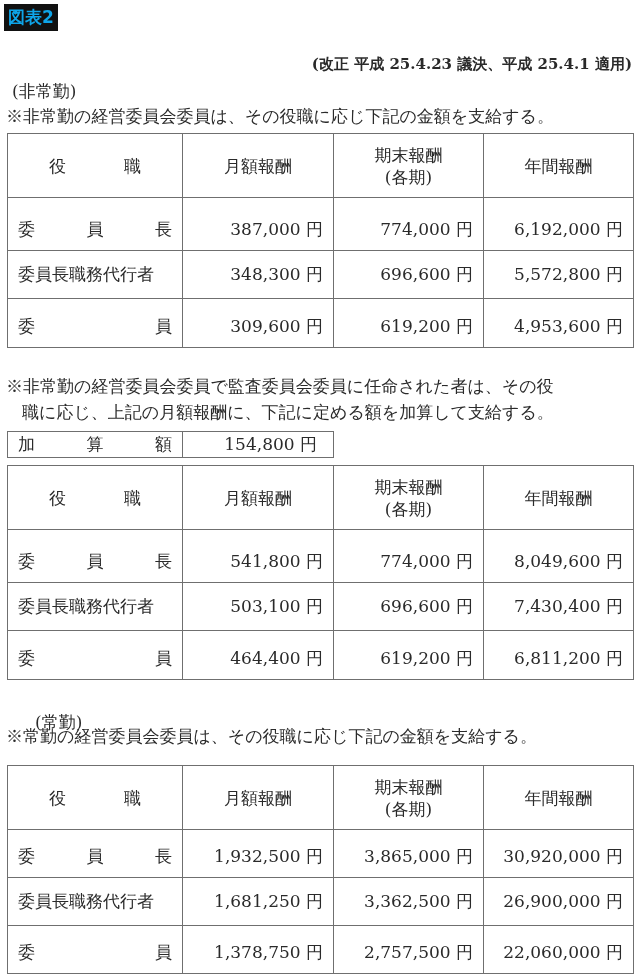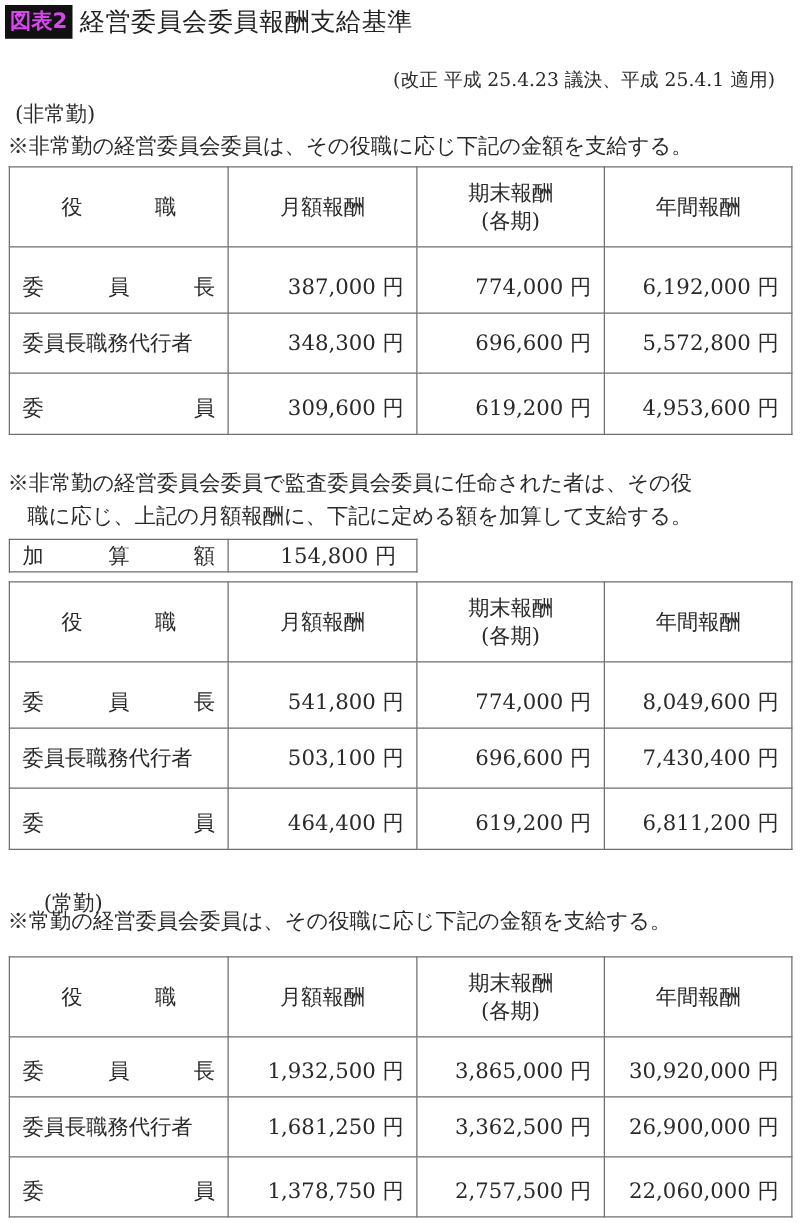--- a/index.html
+++ b/index.html
@@ -3,21 +3,21 @@
 <meta charset="utf-8">
 <style>
   html, body { margin: 0; padding: 0; background: #ffffff; }
   body {
     width: 640px; height: 978px; position: relative; overflow: hidden;
     font-family: "DejaVu Serif", "Liberation Serif", serif;
     color: #2a2a2a;
   }
   .title-row { position: absolute; left: 4px; top: 4px; height: 27px; display: flex; align-items: center; }
   .badge {
-    background: #111; color: #d946ef;
+    background: #111; color: #0ea5e9;
     font-family: "DejaVu Sans", "Liberation Sans", sans-serif;
     font-weight: bold; font-size: 17px;
     height: 27px; line-height: 27px; padding: 0 4px; letter-spacing: 0px;
   }
   .title {
     margin-left: 6px;
     font-family: "DejaVu Sans", "Liberation Sans", sans-serif;
     font-size: 20px; color: #222; letter-spacing: 0.5px;
   }
   .txt { position: absolute; font-size: 17px; white-space: nowrap; color: #2a2a2a; }
@@ -49,24 +49,23 @@
     position: absolute; left: 7px; top: 431px; width: 326px;
     border-collapse: collapse; table-layout: fixed; font-size: 17px; color: #2a2a2a;
   }
   table.addon td { border: 1px solid #6f6f6f; height: 25px; padding: 0; }
 </style>
 </head>
 <body>
 
 <div class="title-row">
   <span class="badge">図表2</span>
-  <span class="title">経営委員会委員報酬支給基準</span>
 </div>
 
-<div class="txt small" style="right:20px; top:55px;">(改正  平成 25.4.23 議決、平成 25.4.1 適用)</div>
+<div class="txt small" style="right:8px; top:55px;font-weight:bold;">(改正  平成 25.4.23 議決、平成 25.4.1 適用)</div>
 
 <div class="txt" style="left:12px; top:80px;text-align:right;">(非常勤)</div>
 <div class="txt" style="left:6px; top:105px;">※非常勤の経営委員会委員は、その役職に応じ下記の金額を支給する。</div>
 
 <table class="sal" style="top:133px;">
   <colgroup>
       <col class="c1">
       <col class="c2">
       <col class="c3">
       <col class="c4">

